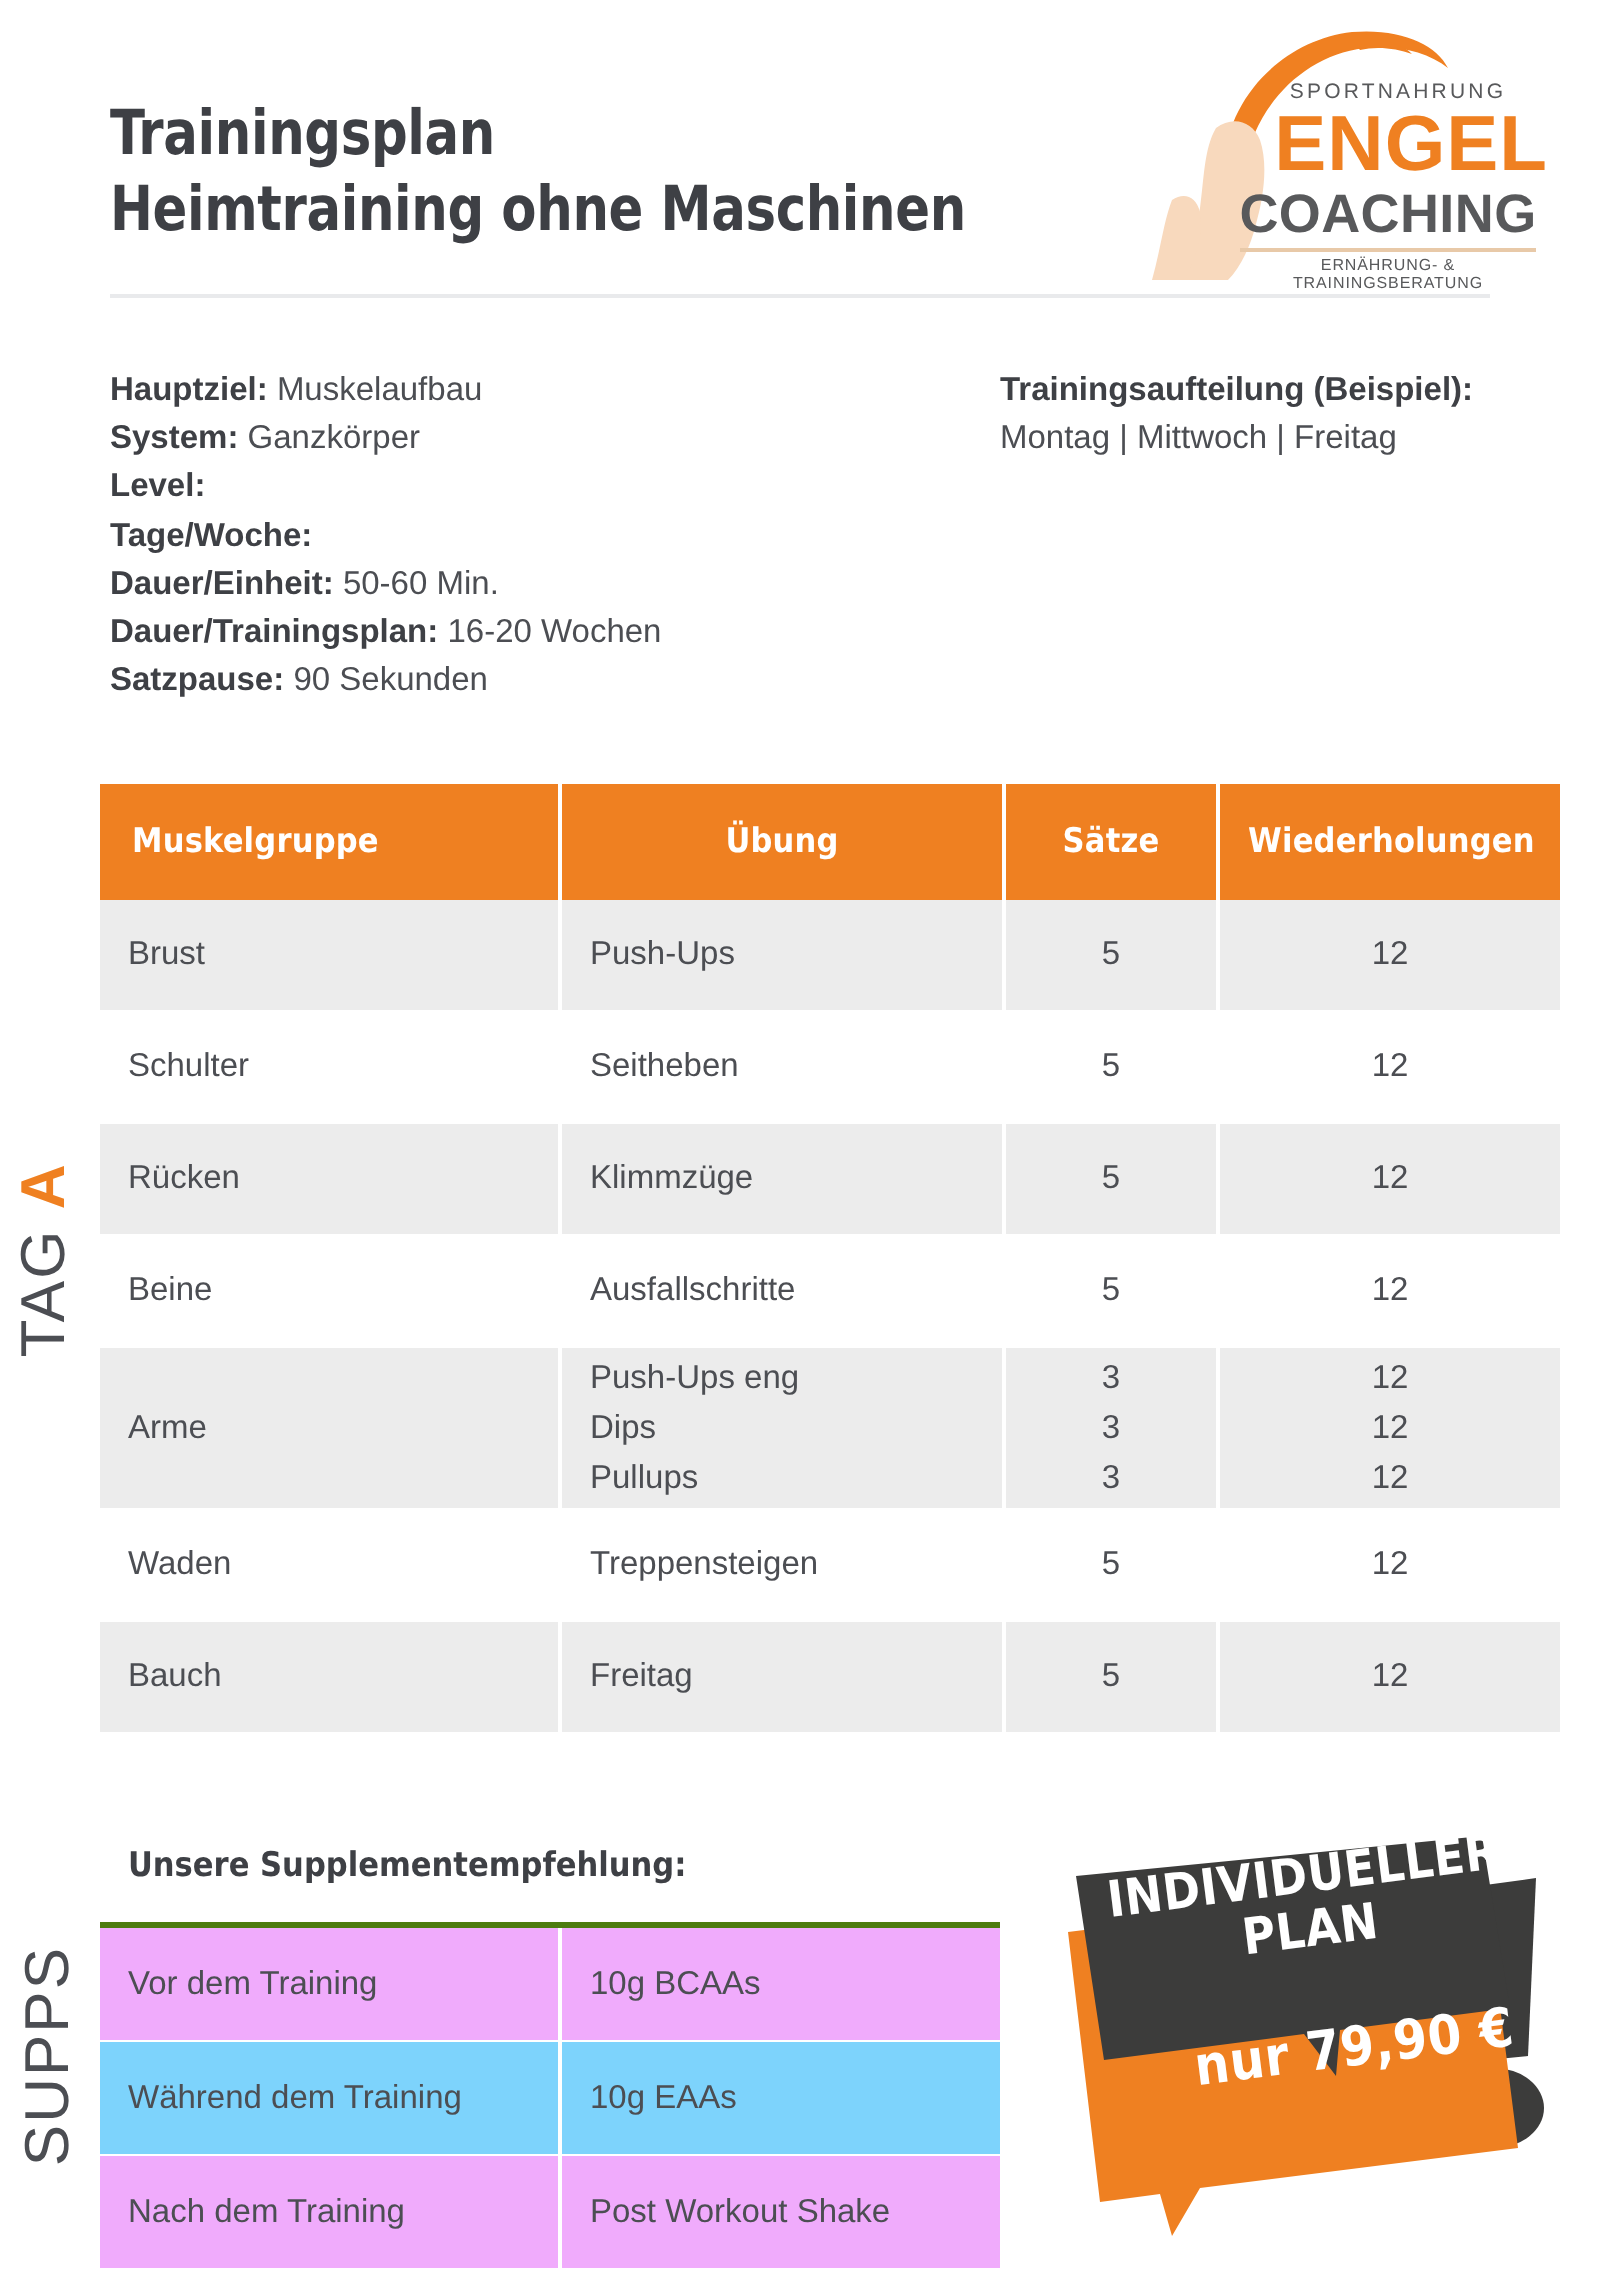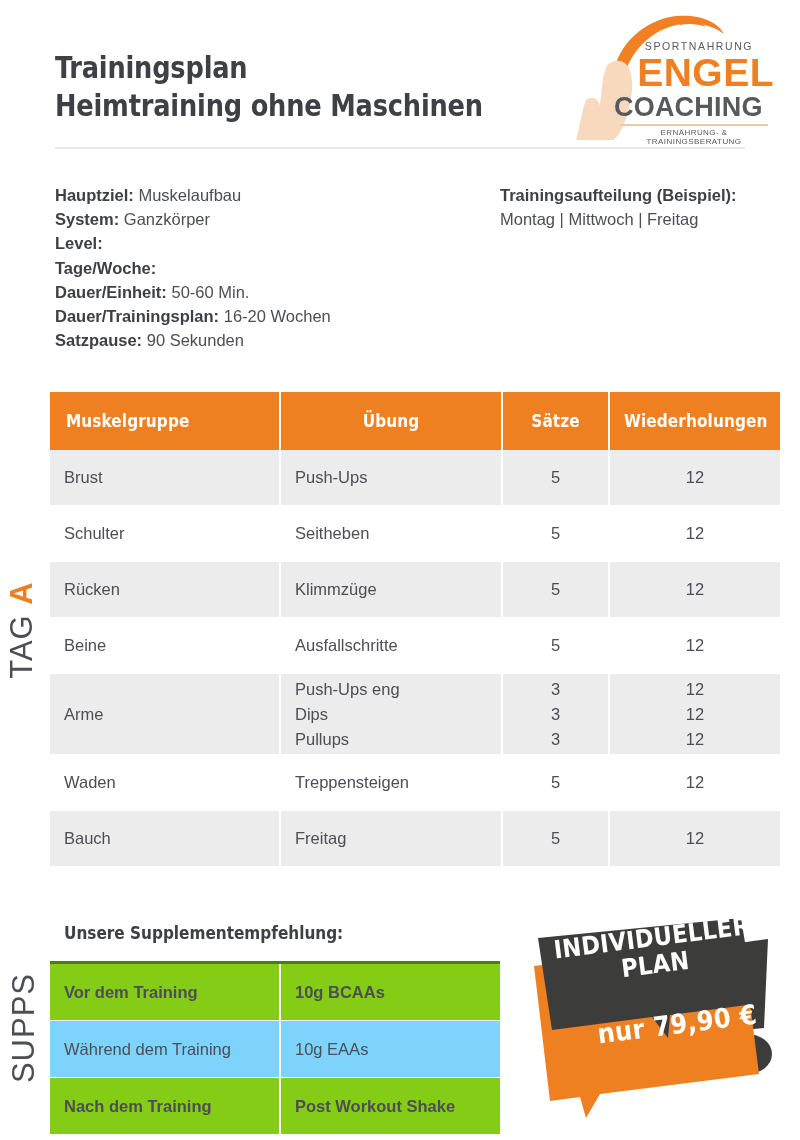--- a/index.html
+++ b/index.html
@@ -69,21 +69,21 @@
     font-weight: bold;
     font-size: 39px;
     letter-spacing: 0.5px;
     color: #ef8021;
     line-height: 42px;
   }
   .logo-coaching {
     position: absolute;
     left: 42px; top: 81px;
     width: 160px;
-    text-align: left;
+    text-align: center;
     font-family: "Liberation Sans", sans-serif;
     font-weight: bold;
     font-size: 27px;
     letter-spacing: 0.2px;
     color: #58595b;
     line-height: 29px;
   }
   .logo-rule {
     position: absolute;
     left: 48px; top: 112px;
@@ -213,21 +213,21 @@
   }
   #supps-table td:last-child { border-right: none; }
   #supps-table tr.head td {
     background: #ffffff;
     font-weight: bold;
     color: #3e4045;
     font-family: "Liberation Sans Narrow", "DejaVu Sans Condensed", "Liberation Sans", sans-serif;
     font-size: 17px;
     border-bottom: 3px solid #4d7c0f;
   }
-  #supps-table tr.shade td { background: #84cc16; font-weight: bold; }
+  #supps-table tr.shade td { background: #f0abfc; }
   #supps-table tr.plain td { background: #7dd3fc; }
 
   
   #promo {
     position: absolute;
     left: 528px; top: 918px;
     width: 272px; height: 200px;
   }
   #promo svg { position: absolute; left: 0; top: 0; }
   .promo-dark-text {

